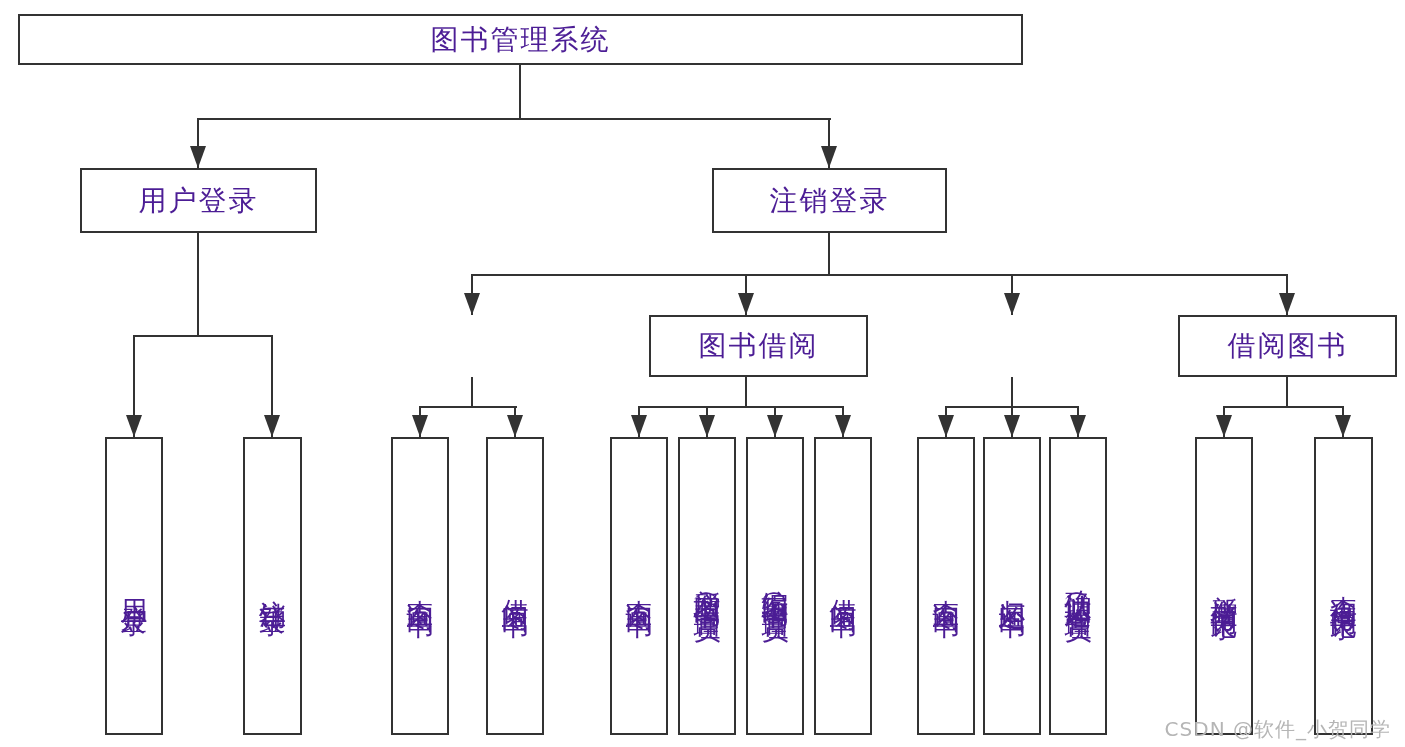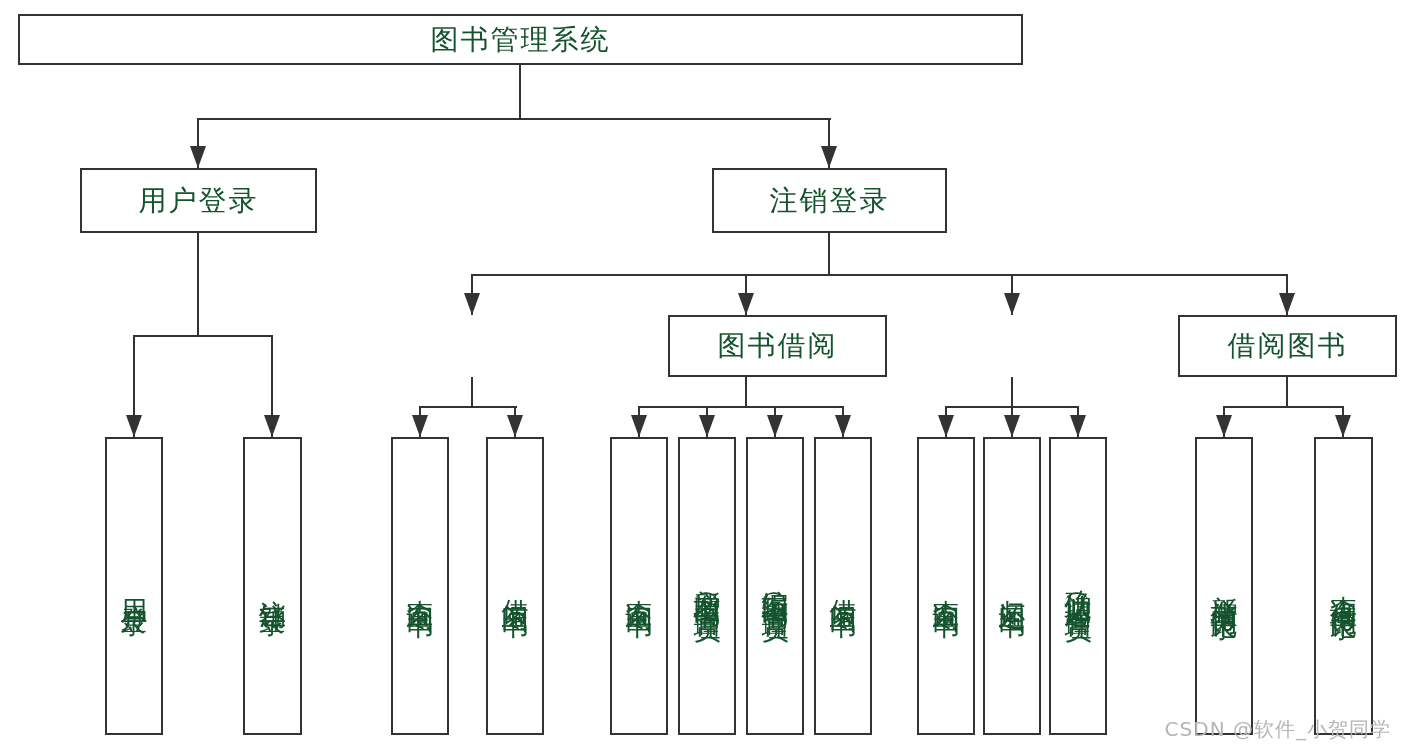--- a/index.html
+++ b/index.html
@@ -22,21 +22,21 @@
     box-sizing: border-box;
     border: 2px solid #333333;
     background: #ffffff;
     display: flex;
     align-items: center;
     justify-content: center;
   }
   .box .lbl {
     font-size: 28px;
     letter-spacing: 2px;
-    color: #14532d;
+    color: #4c1d95;
     white-space: nowrap;
   }
   .leaf .lbl {
     writing-mode: vertical-rl;
     text-orientation: mixed;
     font-size: 27px;
     letter-spacing: 4px;
     white-space: nowrap;
   }
   
@@ -94,21 +94,21 @@
   <div class="hl" style="left:471px;top:274px;width:817px"></div>
   <div class="vl" style="left:471px;top:274px;height:41px"></div>
   <div class="ar" style="left:464px;top:293px"></div>
   <div class="vl" style="left:745px;top:274px;height:41px"></div>
   <div class="ar" style="left:738px;top:293px"></div>
   <div class="vl" style="left:1011px;top:274px;height:41px"></div>
   <div class="ar" style="left:1004px;top:293px"></div>
   <div class="vl" style="left:1286px;top:274px;height:41px"></div>
   <div class="ar" style="left:1279px;top:293px"></div>
 
-  <div class="box" style="left:668px;top:315px;width:219px;height:62px">
+  <div class="box" style="left:649px;top:315px;width:219px;height:62px">
     <span class="lbl">图书借阅</span>
   </div>
   <div class="box" style="left:1178px;top:315px;width:219px;height:62px">
     <span class="lbl">借阅图书</span>
   </div>
 
   <div class="vl" style="left:471px;top:377px;height:29px"></div>
   <div class="hl" style="left:419px;top:406px;width:98px"></div>
   <div class="vl" style="left:419px;top:406px;height:31px"></div>
   <div class="ar" style="left:412px;top:415px"></div>

